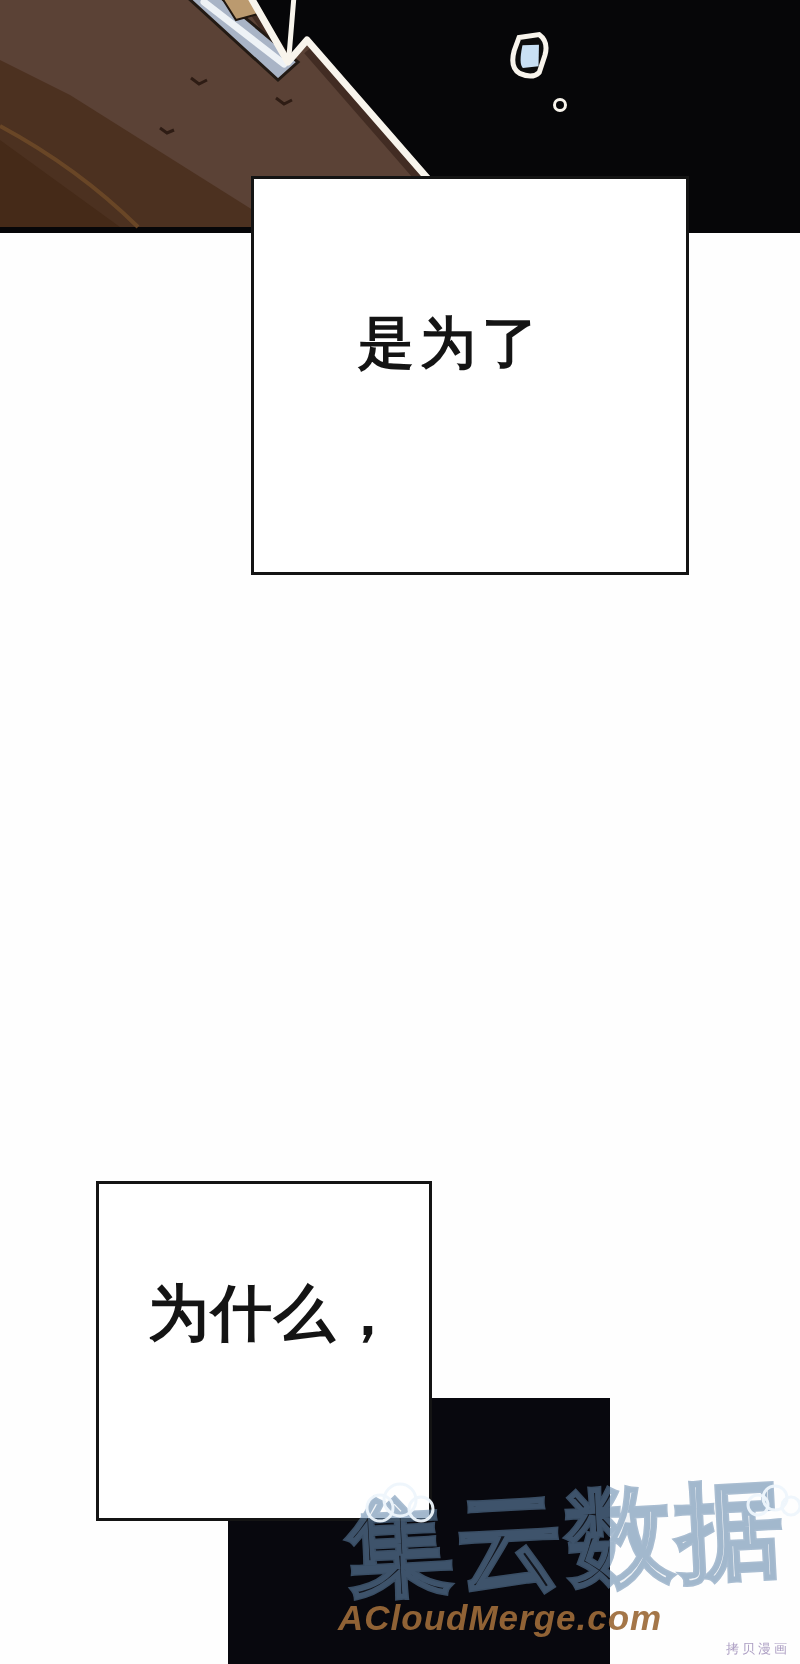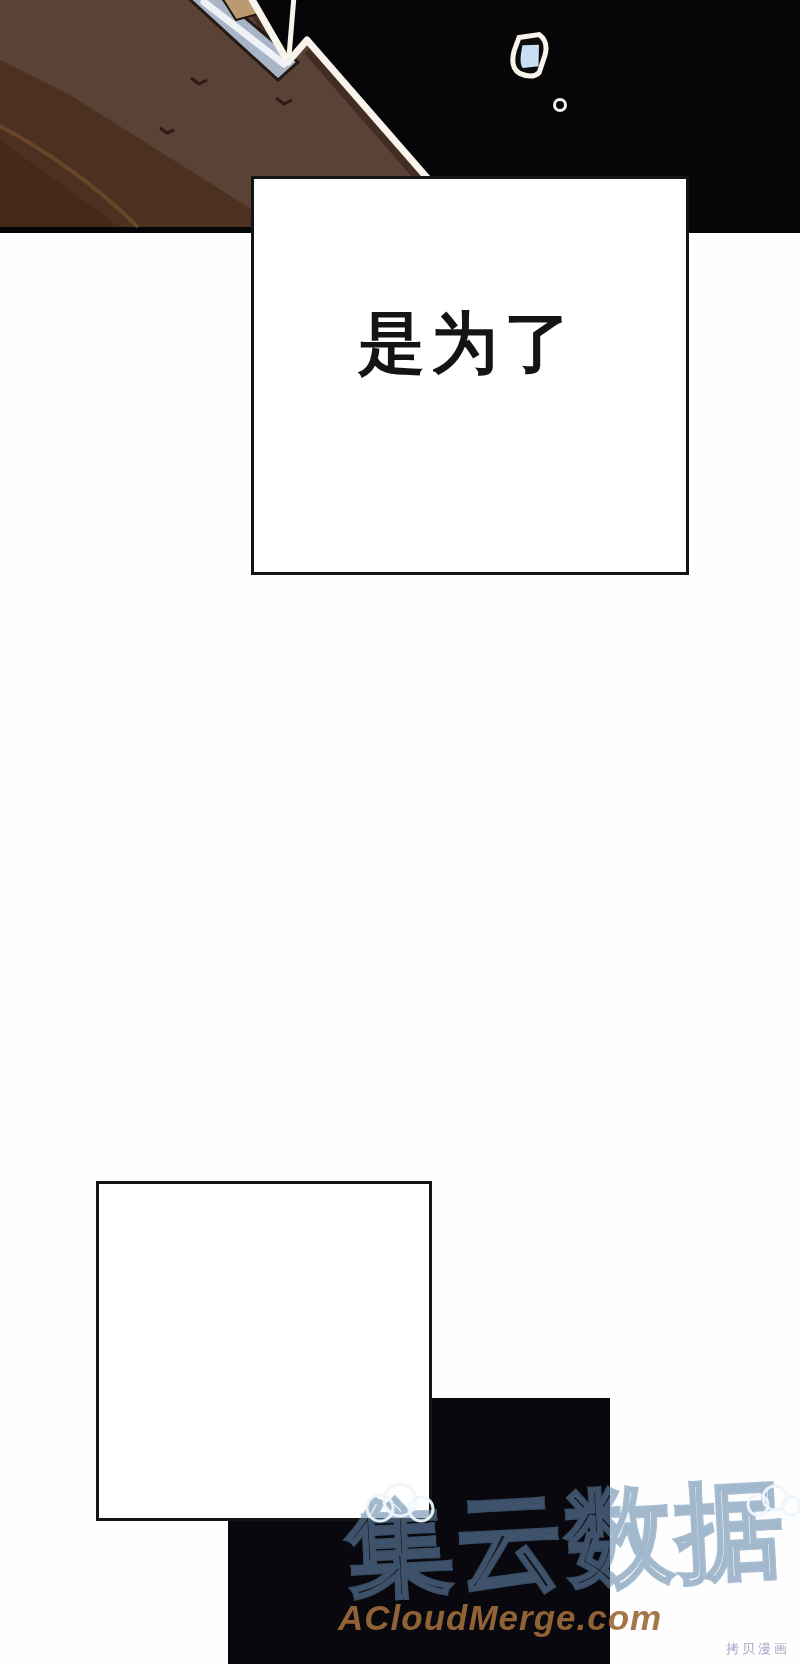--- a/index.html
+++ b/index.html
@@ -25,21 +25,21 @@
   .gem-outer{fill:#0c0c0c;stroke:var(--outline);stroke-width:5;}
   .gem-inner{fill:var(--gem_fill);}
   .ring{fill:#060608;stroke:var(--outline);stroke-width:3;}
   
   .speech-box{
     position:absolute;background:var(--box_bg);
     border:3px solid var(--ink);box-sizing:border-box;z-index:3;
     color:var(--ink);font-weight:bold;
   }
   .box1{left:251px;top:176px;width:438px;height:399px;padding:124px 0 0 104px;}
-  .box1 .line{font-size:67px;line-height:80px;letter-spacing:6px;white-space:nowrap;font-family:Liberation Serif, serif;}
+  .box1 .line{font-size:56px;line-height:80px;letter-spacing:6px;white-space:nowrap;font-family:Liberation Serif, serif;}
   .box2{left:96px;top:1181px;width:336px;height:340px;padding:86px 0 0 49px;}
   .box2 .line{font-size:61px;line-height:87px;letter-spacing:2px;white-space:nowrap;}
   
   .black-rect{
     position:absolute;left:228px;top:1398px;width:382px;height:266px;
     background:var(--black_rect);z-index:2;
   }
   
   .wm-cjk{
     position:absolute;left:350px;top:1492px;width:460px;z-index:4;
@@ -90,20 +90,21 @@
     <circle class="ring" cx="560" cy="105" r="5.5"></circle>
   </svg>
 
   <div class="black-rect"></div>
 
   <div class="speech-box box1">
     <div class="line">是为了</div>
   </div>
 
   <div class="speech-box box2">
+    <div class="line">为什么，</div>
   </div>
 
   <div class="wm-cjk">集云数据</div>
 
   <svg class="wm-cloud" style="left:358px;top:1480px;" width="86" height="46" viewBox="0 0 86 46">
     <circle cx="22" cy="28" r="13"></circle>
     <circle cx="42" cy="20" r="16"></circle>
     <circle cx="63" cy="29" r="12"></circle>
   </svg>
   <svg class="wm-cloud" style="left:742px;top:1482px;" width="60" height="38" viewBox="0 0 60 38">

